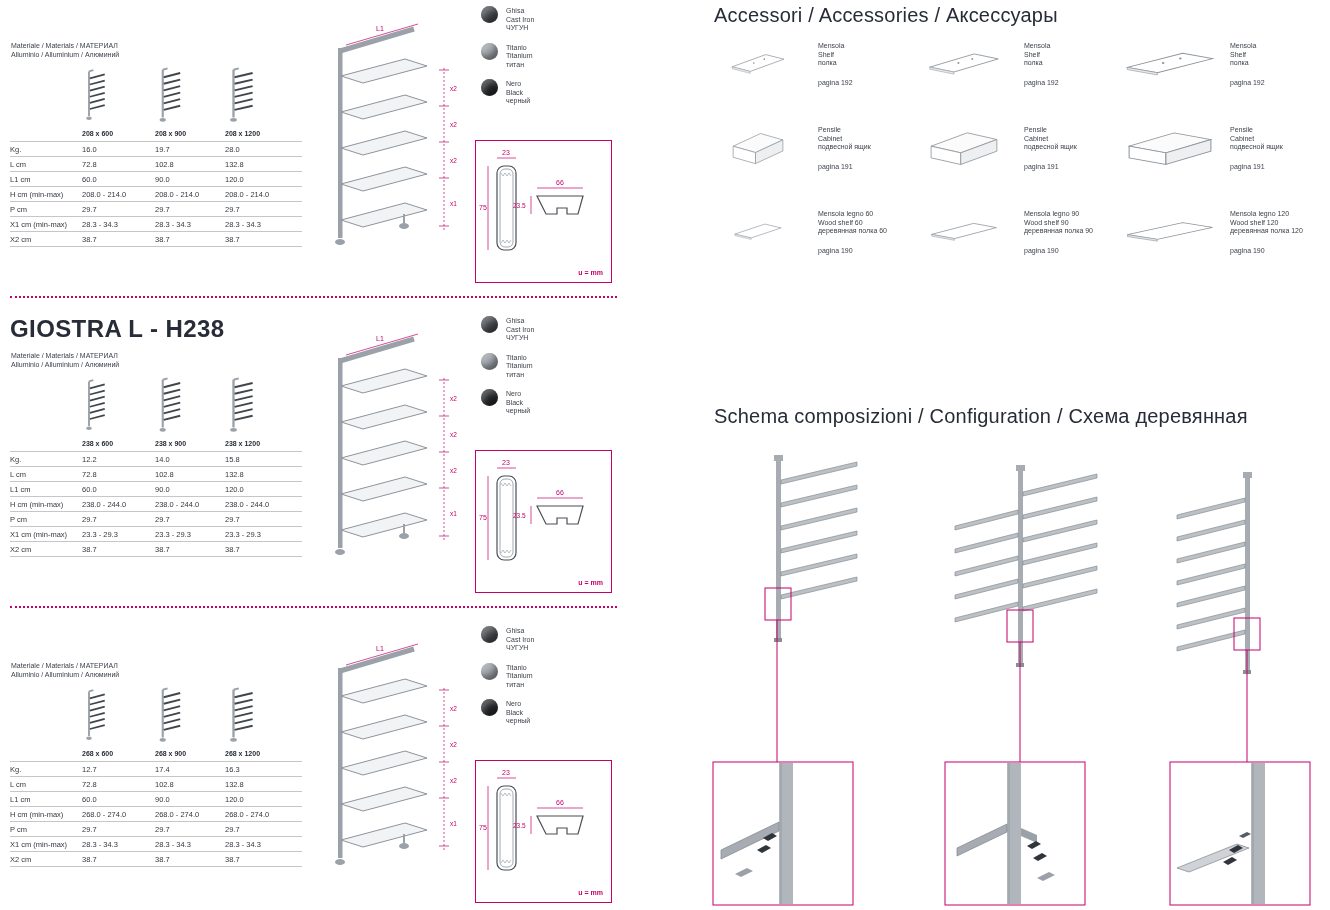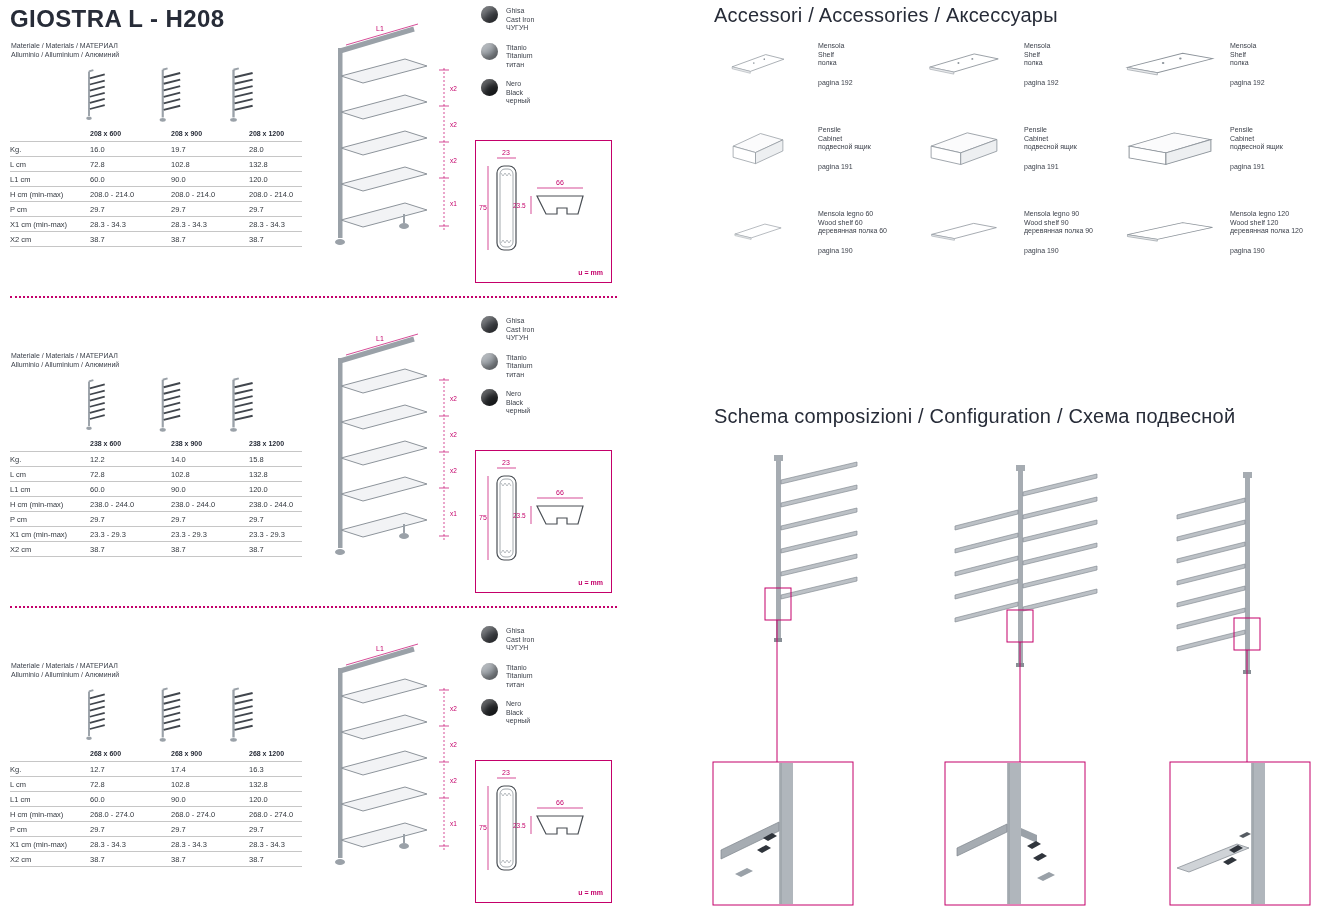--- a/index.html
+++ b/index.html
@@ -7,21 +7,21 @@
   html,body{width:1330px;height:910px;}
   body{font-family:"Liberation Sans",sans-serif;background:#fff;color:var(--ink);}
   .page{position:absolute;top:0;left:0;width:1330px;height:910px;background:#fff;overflow:hidden;}
 
   .section{position:absolute;left:0;width:660px;height:296px;}
   .sec-title{position:absolute;left:10px;top:5px;font-size:24px;font-weight:700;letter-spacing:.4px;color:var(--ink);}
   .materials{position:absolute;left:11px;top:42px;font-size:7px;line-height:8.5px;color:#3a3f49;}
   .ladders{position:absolute;left:10px;top:58px;width:292px;height:66px;display:grid;grid-template-columns:72px 73px 70px 77px;align-items:end;}
   .ladders svg{display:block;}
   .spec{position:absolute;left:10px;top:128px;width:292px;}
-  .hdr,.row{display:grid;grid-template-columns:72px 73px 70px 77px;gap:8px;}
+  .hdr,.row{display:grid;grid-template-columns:72px 73px 70px 77px;}
   .hdr{font-size:7px;font-weight:700;padding:2px 0 4px;}
   .row{font-size:7.5px;color:#33383f;border-top:1px solid var(--line);padding:2.5px 0;}
   .row:last-child{border-bottom:1px solid var(--line);}
   .iso{position:absolute;left:326px;top:18px;}
   .swatches{position:absolute;left:481px;top:6px;}
   .swatch{display:flex;gap:8px;margin-bottom:10px;align-items:flex-start;}
   .dot{width:17px;height:17px;border-radius:50%;flex:0 0 17px;
        box-shadow:inset -3px -4px 5px rgba(0,0,0,.38), inset 3px 4px 5px rgba(255,255,255,.28);}
   .swatch .txt{font-size:7px;line-height:8.5px;color:#3a3f49;padding-top:1px;}
   .detail{position:absolute;left:475px;top:140px;width:137px;height:143px;border:1px solid var(--accent);background:#fff;}
@@ -119,21 +119,20 @@
     <symbol id="sym-wood" viewBox="0 0 80 26">
       <path d="M3,17 L51,4 L77,9 L29,22 Z" fill="#ffffff" stroke="#8d949b" stroke-width="0.9"></path>
       <path d="M3,17 L29,22 L29,24 L3,19 Z" fill="#e9ebed" stroke="#8d949b" stroke-width="0.6"></path>
     </symbol>
   </defs>
 </svg>
 
 <div class="page">
 
   <section class="section" style="top:0">
-    <h2 class="sec-title">GIOSTRA L - H208</h2>
     <div class="materials">
       <div>Materiale / Materials / МАТЕРИАЛ</div>
       <div>Alluminio / Alluminium / Алюминий</div>
     </div>
     <div class="ladders">
       <div></div>
       <div>
           <svg width="28" height="58" viewBox="0 0 32 62">
             <use href="#sym-ladder"></use>
           </svg>
@@ -234,20 +233,21 @@
       <svg width="133" height="125" viewBox="0 0 133 125">
           <use href="#sym-profile"></use>
         </svg>
       <div class="unit">u = mm</div>
     </div>
   </section>
 
   <div class="divider" style="top:296px"></div>
 
   <section class="section" style="top:310px">
+    <h2 class="sec-title">GIOSTRA L - H238</h2>
     <div class="materials">
       <div>Materiale / Materials / МАТЕРИАЛ</div>
       <div>Alluminio / Alluminium / Алюминий</div>
     </div>
     <div class="ladders">
       <div></div>
       <div>
           <svg width="28" height="58" viewBox="0 0 32 62">
             <use href="#sym-ladder"></use>
           </svg>
@@ -583,21 +583,21 @@
       </div>
       <div class="acc-text">
         <div>Mensola legno 120</div>
         <div>Wood shelf 120</div>
         <div>деревянная полка 120</div>
         <div class="acc-page">pagina 190</div>
       </div>
     </div>
   </div>
 
-  <h3 class="right-title" style="left:714px;top:405px">Schema composizioni / Configuration / Схема подвесной</h3>
+  <h3 class="right-title" style="left:714px;top:405px">Schema composizioni / Configuration / Схема деревянная</h3>
 
   <svg id="schema1" class="schema-col" width="205" height="460" viewBox="0 0 205 460">
     <rect x="69" y="5" width="9" height="6" fill="#a6acb2"></rect>
     <rect x="71" y="8" width="5" height="180" fill="#a6acb2"></rect>
     <g fill="#bcc1c6" stroke="#878e95" stroke-width="0.7">
       <path d="M76,30 L152,12 L152,16 L76,34 Z"></path>
       <path d="M76,53 L152,35 L152,39 L76,57 Z"></path>
       <path d="M76,76 L152,58 L152,62 L76,80 Z"></path>
       <path d="M76,99 L152,81 L152,85 L76,103 Z"></path>
       <path d="M76,122 L152,104 L152,108 L76,126 Z"></path>

